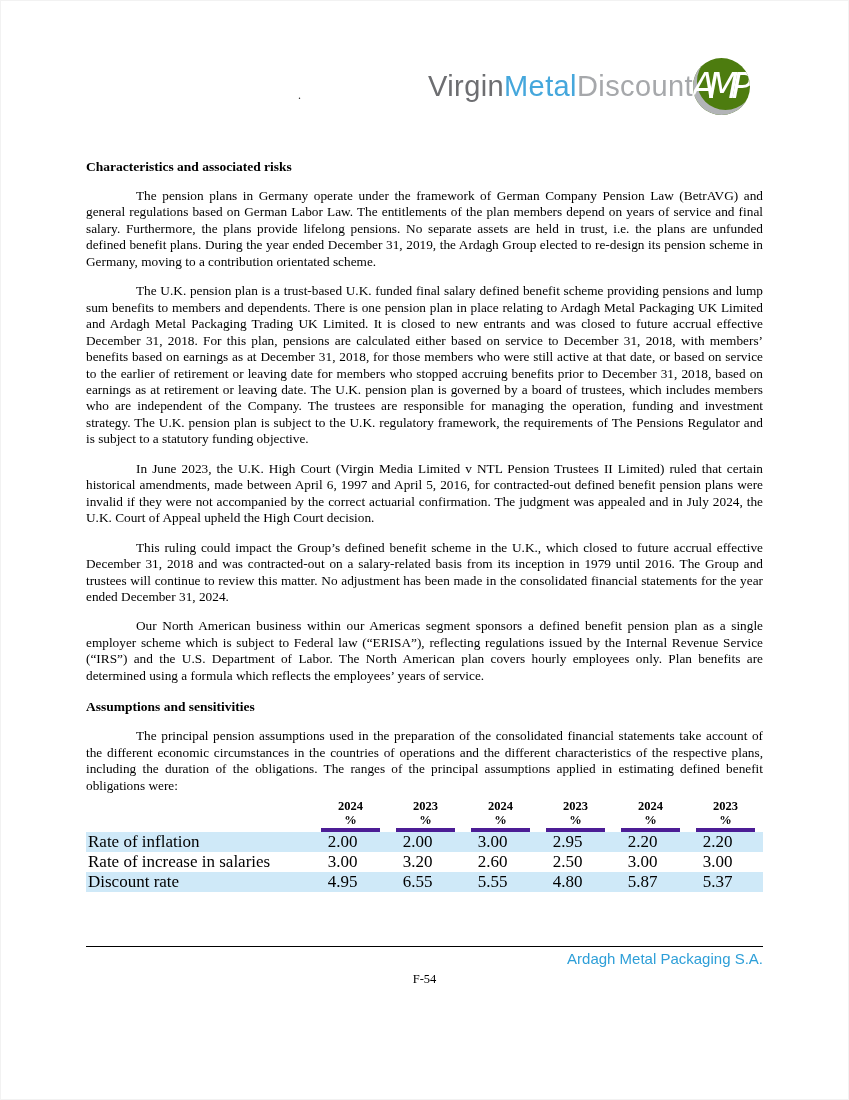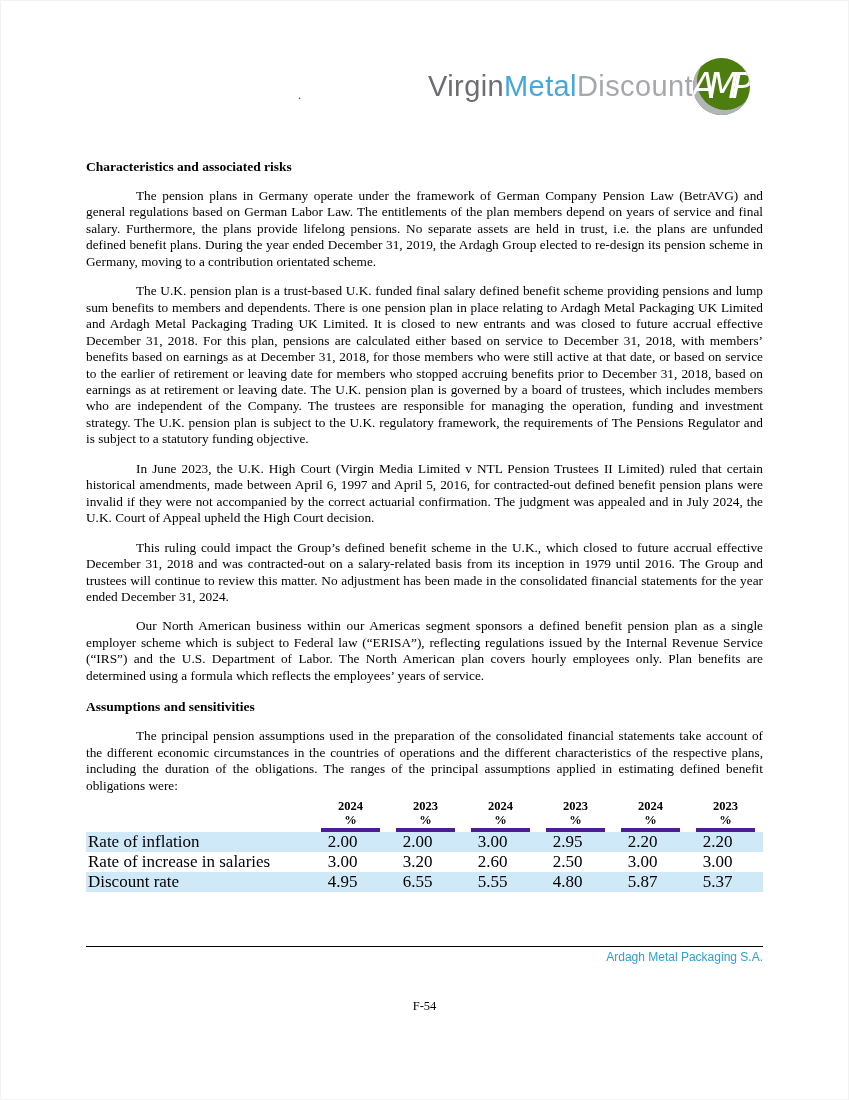--- a/index.html
+++ b/index.html
@@ -56,23 +56,23 @@
   }
   .row-data td { font-size:17px; height:17.5px; vertical-align:middle; }
   .row-data td.num { text-align:center; padding-right:16px; }
   .row-data td.lbl { padding-left:2px; }
   .hl { background:#cfe9f8; }
 
   
   .footer-rule { position:absolute; left:86px; top:946px; width:677px; border-top:1.2px solid #000; }
   .footer-company {
     position:absolute; right:86px; top:950px;
-    font-family:"Liberation Sans", sans-serif; font-size:12px; color:#2e9fd8;
+    font-family:"Liberation Sans", sans-serif; font-size:15px; color:#2e9fd8;
   }
-  .page-num { position:absolute; left:0; top:999px; width:100%; text-align:center; font-size:12.5px; }
+  .page-num { position:absolute; left:0; top:972px; width:100%; text-align:center; font-size:12.5px; }
 </style>
 </head>
 <body>
 
 <div class="page">
 
   <div class="logo">
     <div class="logo-text">
       <span class="logo-word1">Virgin</span><span class="logo-word2">Metal</span><span class="logo-word3">Discount</span>
     </div>

